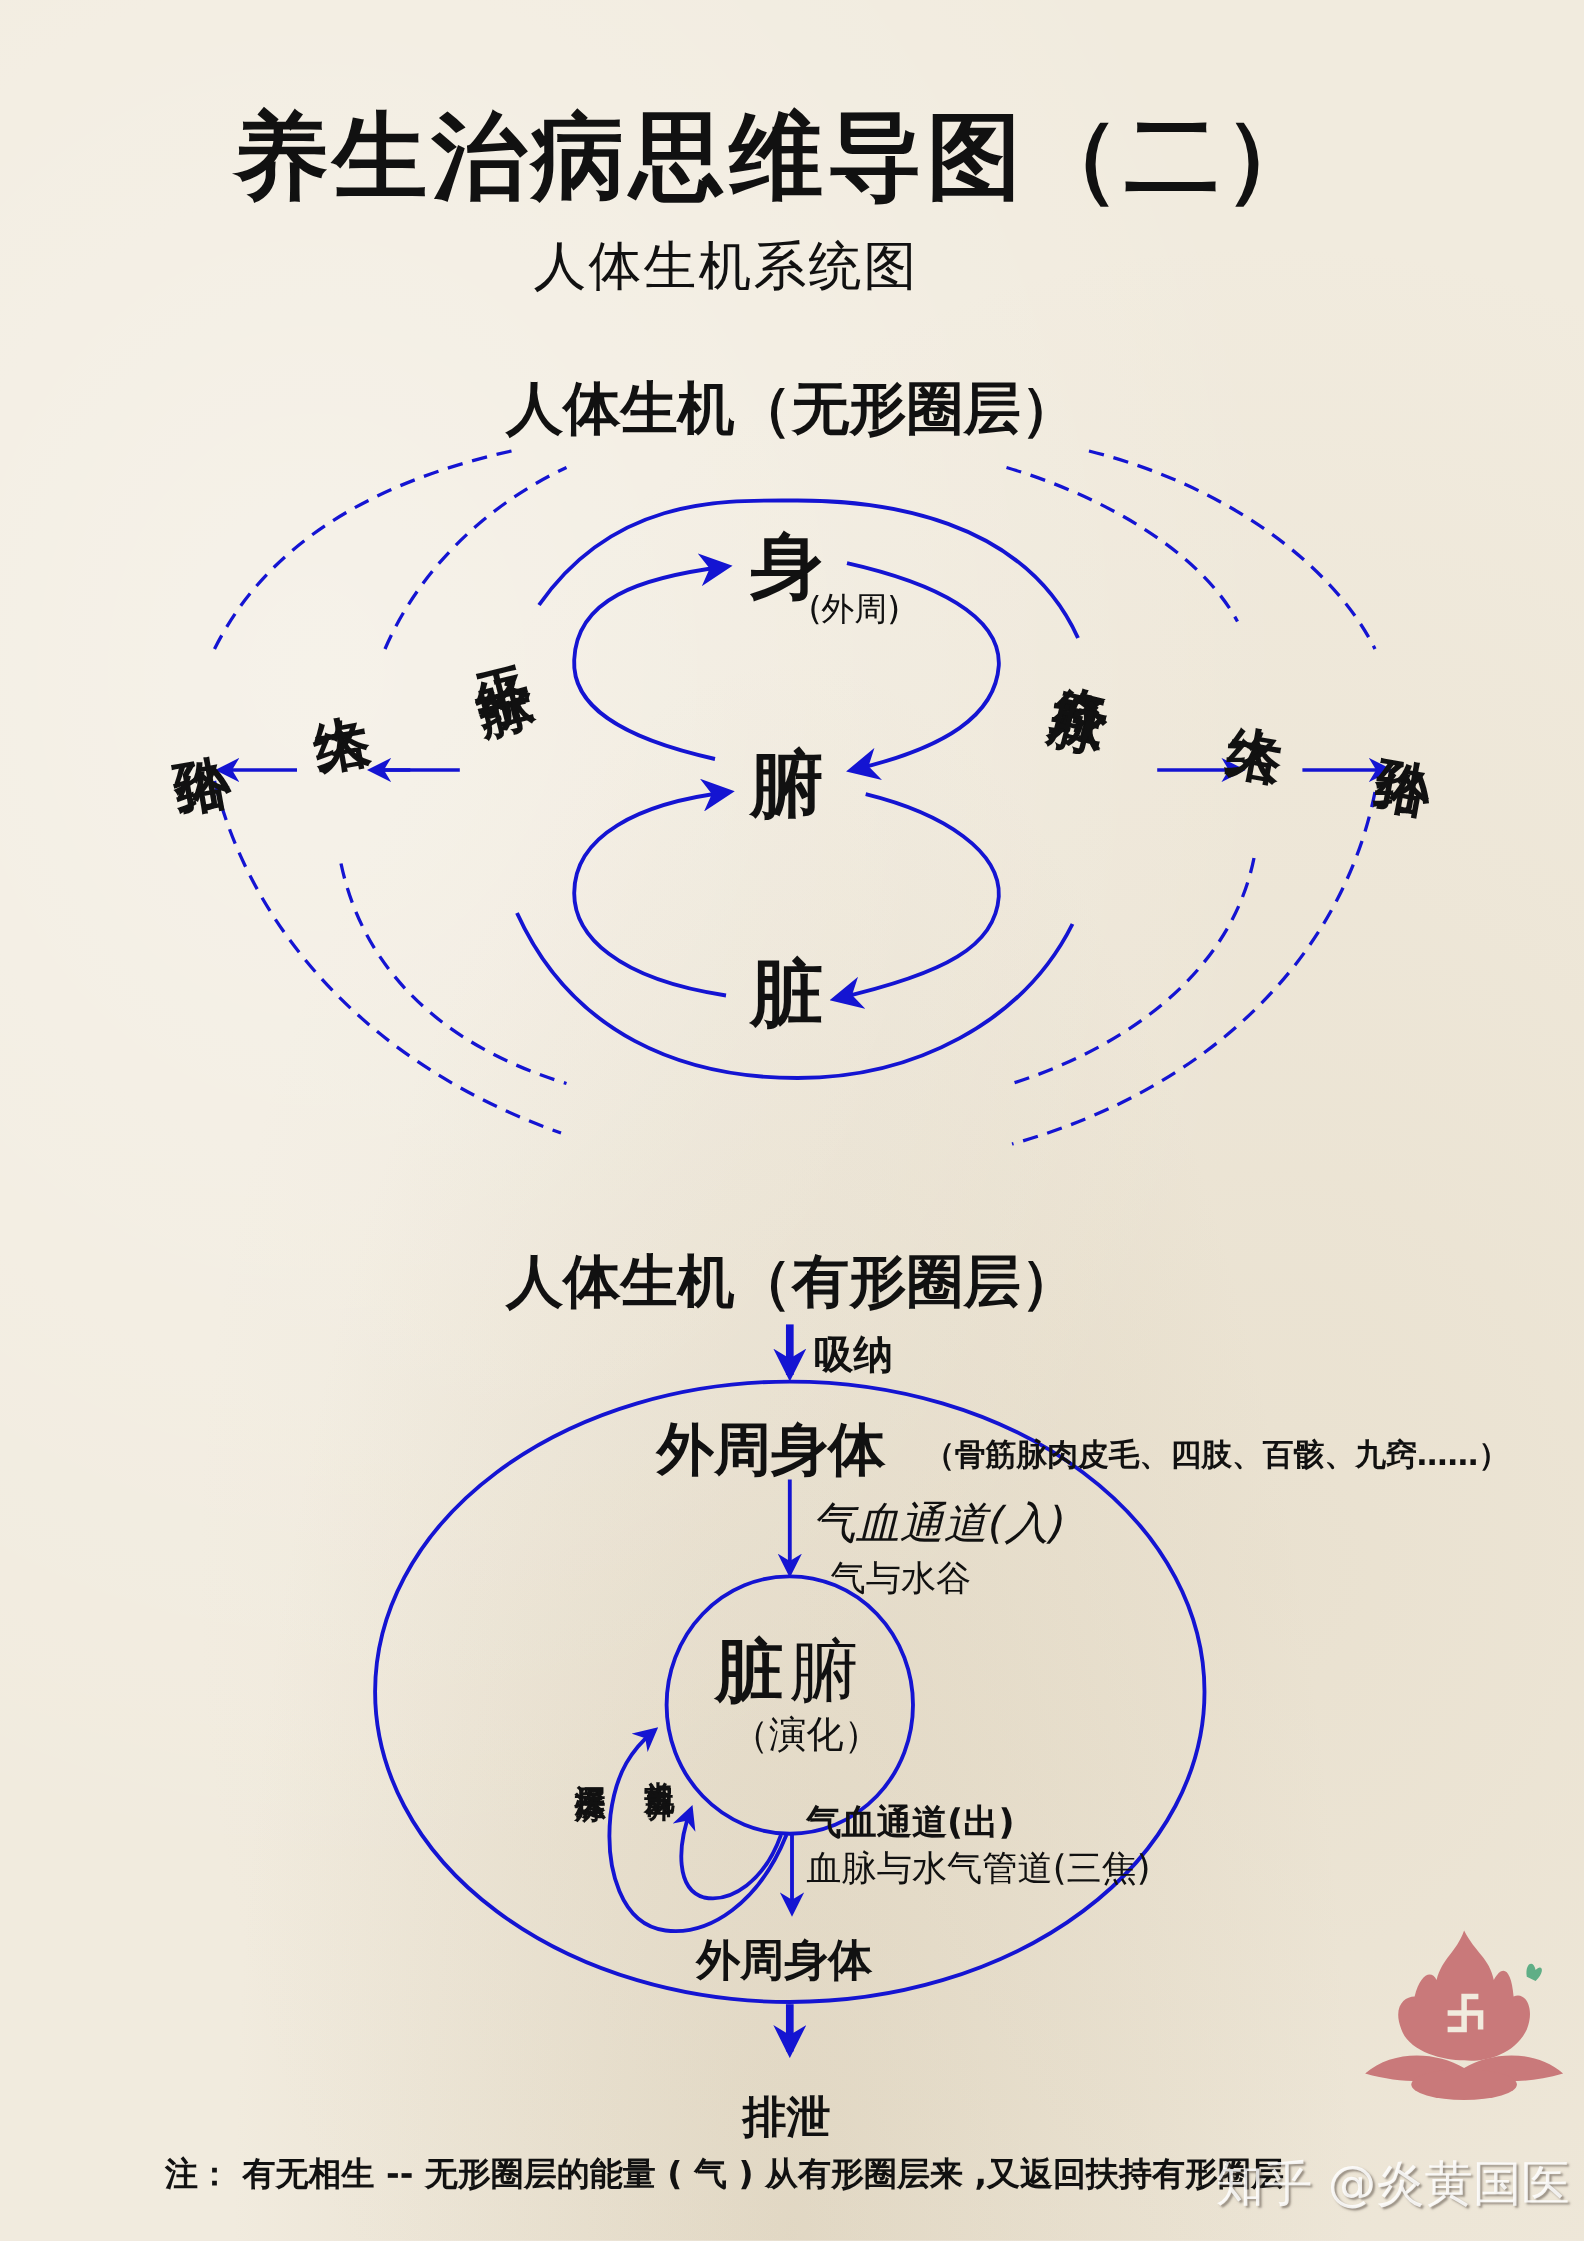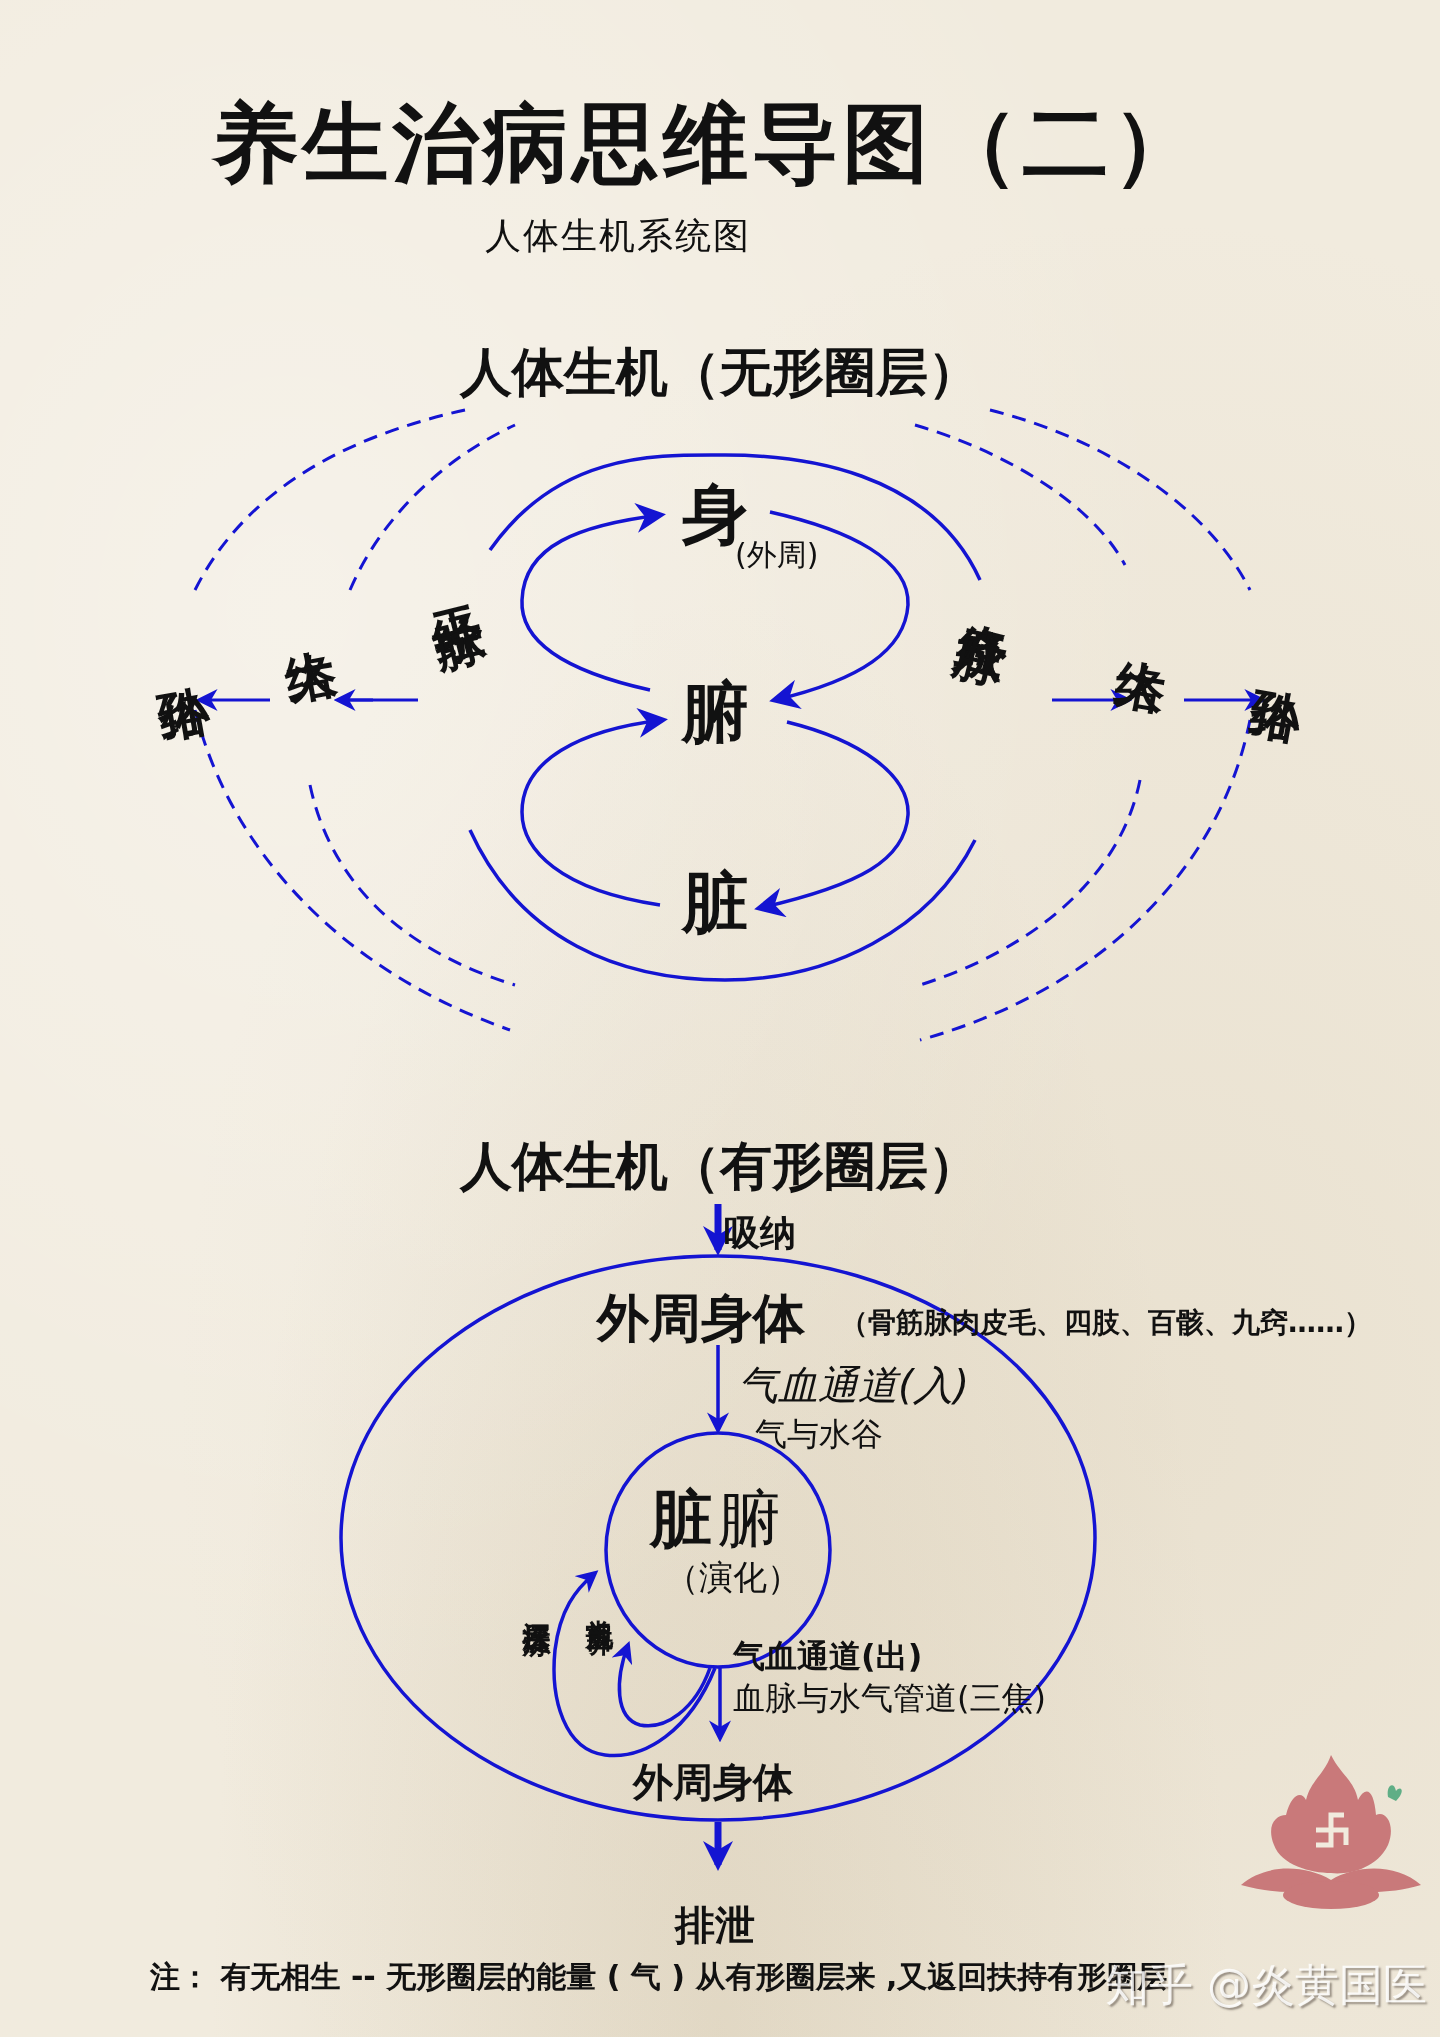--- a/index.html
+++ b/index.html
@@ -13,21 +13,21 @@
     position:absolute; inset:0;
     background:
       radial-gradient(ellipse at 20% 30%, rgba(255,255,255,0.35), transparent 55%),
       radial-gradient(ellipse at 80% 70%, rgba(210,195,165,0.25), transparent 60%),
       radial-gradient(ellipse at 50% 100%, rgba(200,185,155,0.35), transparent 50%),
       #f1ebde;
   }
   .abs { position:absolute; }
   .t { position:absolute; color:#111; font-weight:bold; white-space:nowrap; line-height:1; }
   .title { left:0; width:1415px; text-align:center; top:100px; font-size:86px; letter-spacing:4px; }
-  .subtitle { left:485px; top:218px; font-size:36px; font-weight:normal; letter-spacing:2px; }
+  .subtitle { left:485px; top:218px; font-size:48px; font-weight:normal; letter-spacing:2px; }
   .h1 { left:0; width:1440px; text-align:center; font-size:52px; }
   .big { font-size:66px; }
   .vert { writing-mode:vertical-rl; text-orientation:upright; letter-spacing:2px; }
   svg.diagram { position:absolute; left:0; top:0; }
   .note { left:150px; top:1962px; font-size:30px; }
   .wm { position:absolute; left:1105px; top:1956px; font-size:44px; font-weight:normal; color:rgba(255,255,255,0.85); text-shadow:2px 2px 2px rgba(80,70,60,0.55); white-space:nowrap; }
 </style>
 </head>
 <body>
 
@@ -106,21 +106,21 @@
 
 <div class="t vert" style="left:418px; top:572px; font-size:50px; transform:rotate(-14deg); transform-origin:center;">十二经脉</div>
 <div class="t vert" style="left:275px; top:612px; font-size:50px; transform:rotate(-10deg);">大络</div>
 <div class="t vert" style="left:148px; top:650px; font-size:50px; transform:rotate(-10deg);">孙络</div>
 
 <div class="t vert" style="left:972px; top:588px; font-size:50px; transform:rotate(14deg);">奇经八脉</div>
 <div class="t vert" style="left:1127px; top:622px; font-size:50px; transform:rotate(10deg);">大络</div>
 <div class="t vert" style="left:1262px; top:652px; font-size:50px; transform:rotate(10deg);">孙络</div>
 
 <div class="t h1" style="top:1140px;">人体生机（有形圈层）</div>
-<div class="t" style="left:724px; top:1215px; font-size:36px;">吸纳</div>
+<div class="t" style="left:740px; top:1215px; font-size:36px;">吸纳</div>
 
 <div class="t" style="left:597px; top:1292px; font-size:52px;">外周身体</div>
 <div class="t" style="left:840px; top:1309px; font-size:28px;">（骨筋脉肉皮毛、四肢、百骸、九窍……）</div>
 
 <div class="t" style="left:738px; top:1365px; font-size:40px; font-weight:normal;font-style:italic;">气血通道(入)</div>
 <div class="t" style="left:755px; top:1418px; font-size:32px; font-weight:normal;">气与水谷</div>
 
 <div class="t" style="left:650px; top:1488px; font-size:62px;">脏</div>
 <div class="t" style="left:718px; top:1488px; font-size:62px; font-weight:normal;">腑</div>
 <div class="t" style="left:665px; top:1560px; font-size:34px; font-weight:normal;">（演化）</div>

